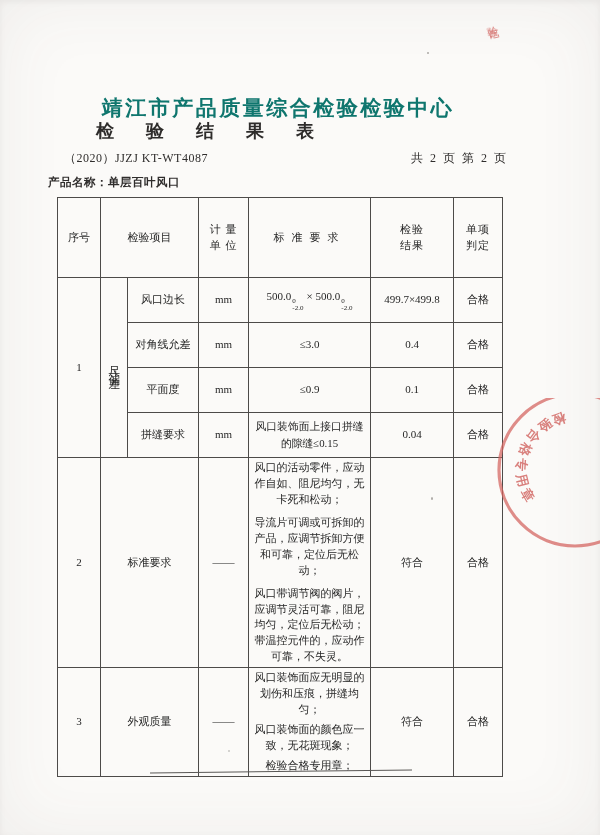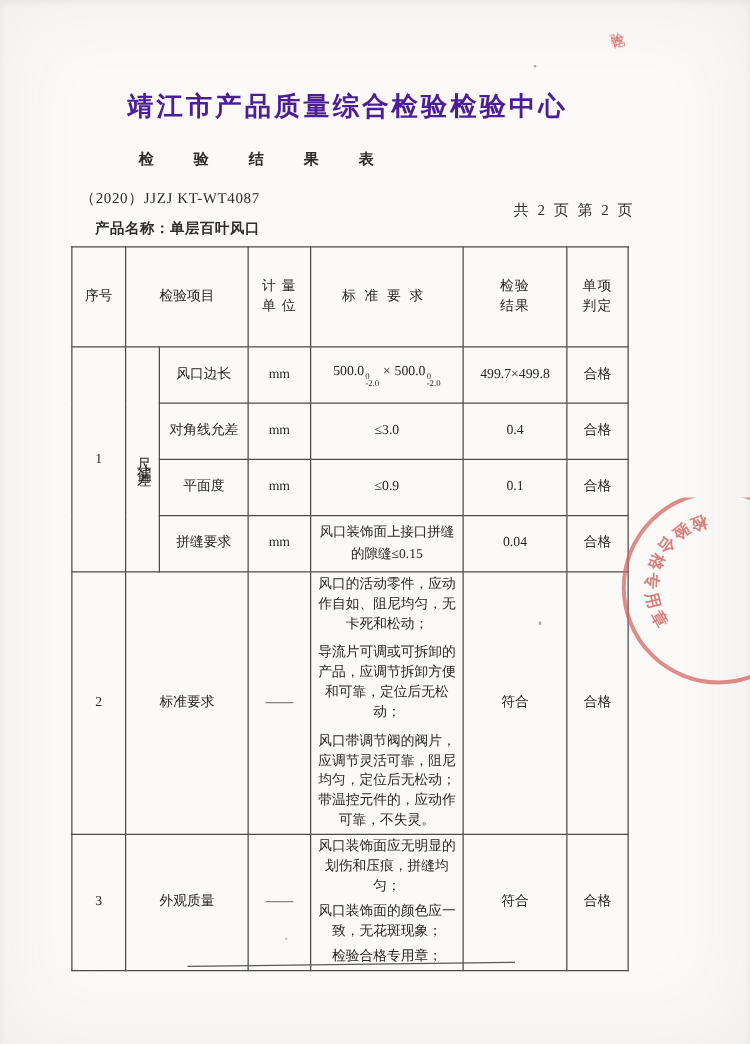--- a/index.html
+++ b/index.html
@@ -9,33 +9,33 @@
     font-family:"Liberation Serif","DejaVu Serif",serif;
     color:#262626;
     overflow:hidden;
     position:relative;
   }
   .page{
     position:absolute;inset:0;
     box-shadow:inset 0 0 70px rgba(80,75,65,0.07), inset 0 2px 6px rgba(0,0,0,0.05);
   }
   .org-name{
-    position:absolute;top:71px;left:0;width:600px;
+    position:absolute;top:94px;left:0;width:600px;
     text-align:center;padding-right:44px;box-sizing:border-box;
-    font-size:21px;font-weight:700;letter-spacing:2.5px;color:#4c1d95;
+    font-size:21px;font-weight:700;letter-spacing:2.5px;color:#0f766e;
   }
   .doc-title{
     position:absolute;top:119px;left:0;width:484px;
     text-align:center;padding-right:42px;box-sizing:border-box;
-    font-size:12px;font-weight:700;letter-spacing:32px;color:#2e2c2b;
+    font-size:18px;font-weight:700;letter-spacing:32px;color:#2e2c2b;
   }
   .meta-row{position:absolute;top:150px;left:64px;right:92px;height:16px;font-size:12px;color:#2f2d2c;}
   .report-no{position:absolute;left:0;top:0;letter-spacing:0.5px;}
-  .page-info{position:absolute;right:0;top:0;letter-spacing:2px;margin-top:10px;}
-  .product-line{position:absolute;top:175px;left:76px;font-size:11.5px;font-weight:600;color:#2f2d2c;letter-spacing:0.5px;}
+  .page-info{position:absolute;right:0;top:0;letter-spacing:2px;}
+  .product-line{position:absolute;top:175px;left:48px;font-size:11.5px;font-weight:600;color:#2f2d2c;letter-spacing:0.5px;}
 
   table.report{
     position:absolute;top:197px;left:57px;
     width:445px;border-collapse:collapse;table-layout:fixed;
     font-size:11px;color:#262626;
   }
   table.report td{
     border:1px solid #4d4b49;
     text-align:center;vertical-align:middle;
     padding:2px 3px;line-height:1.45;

